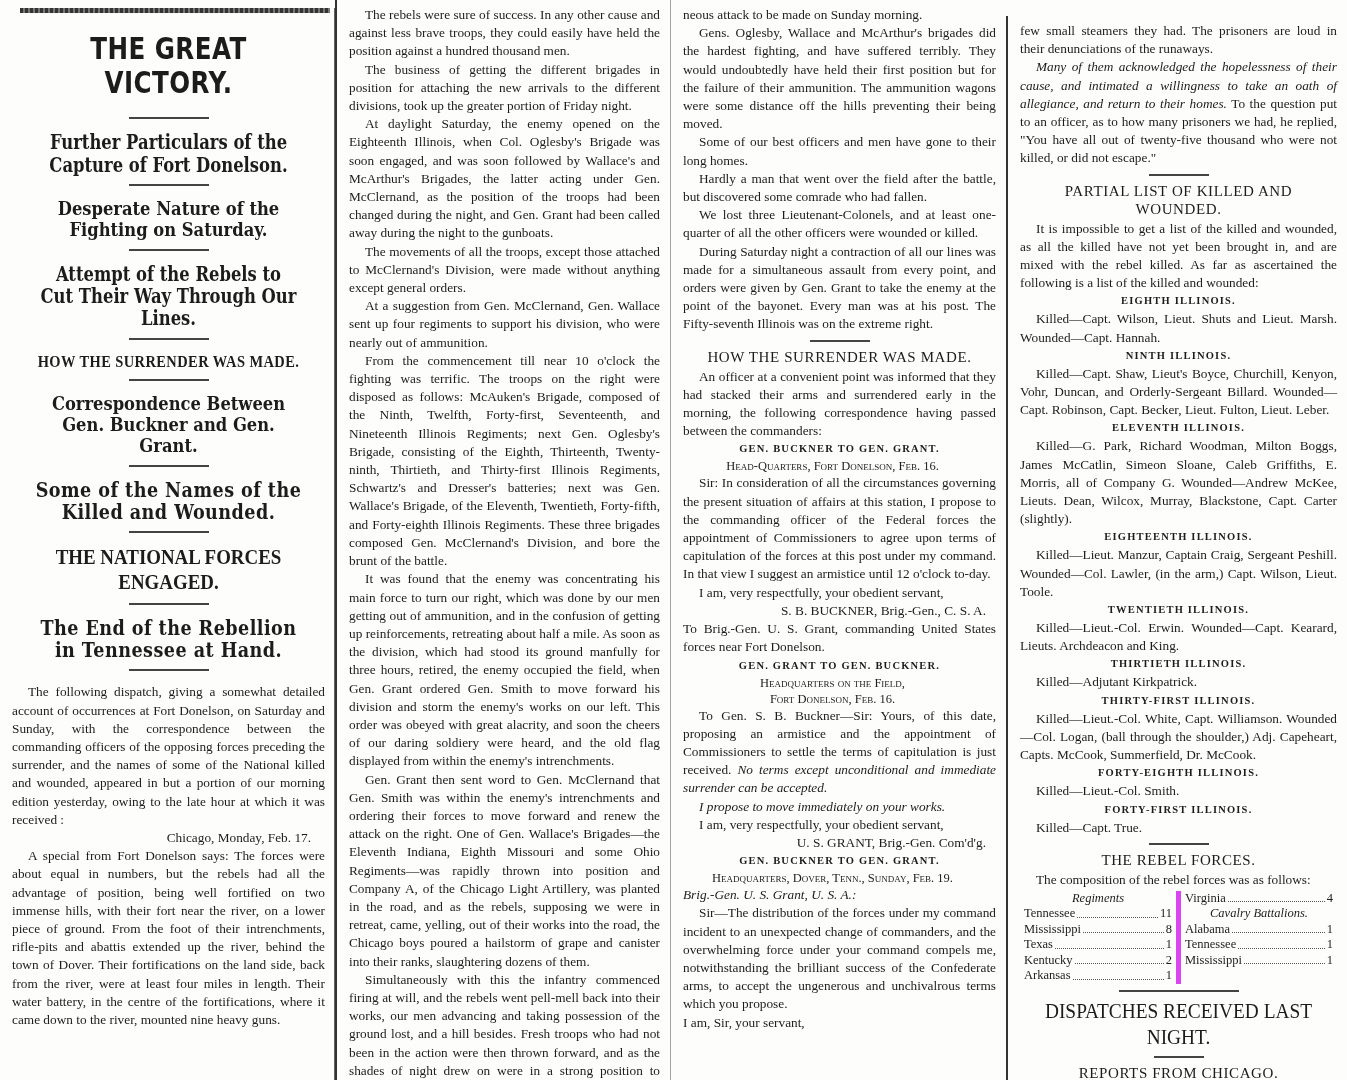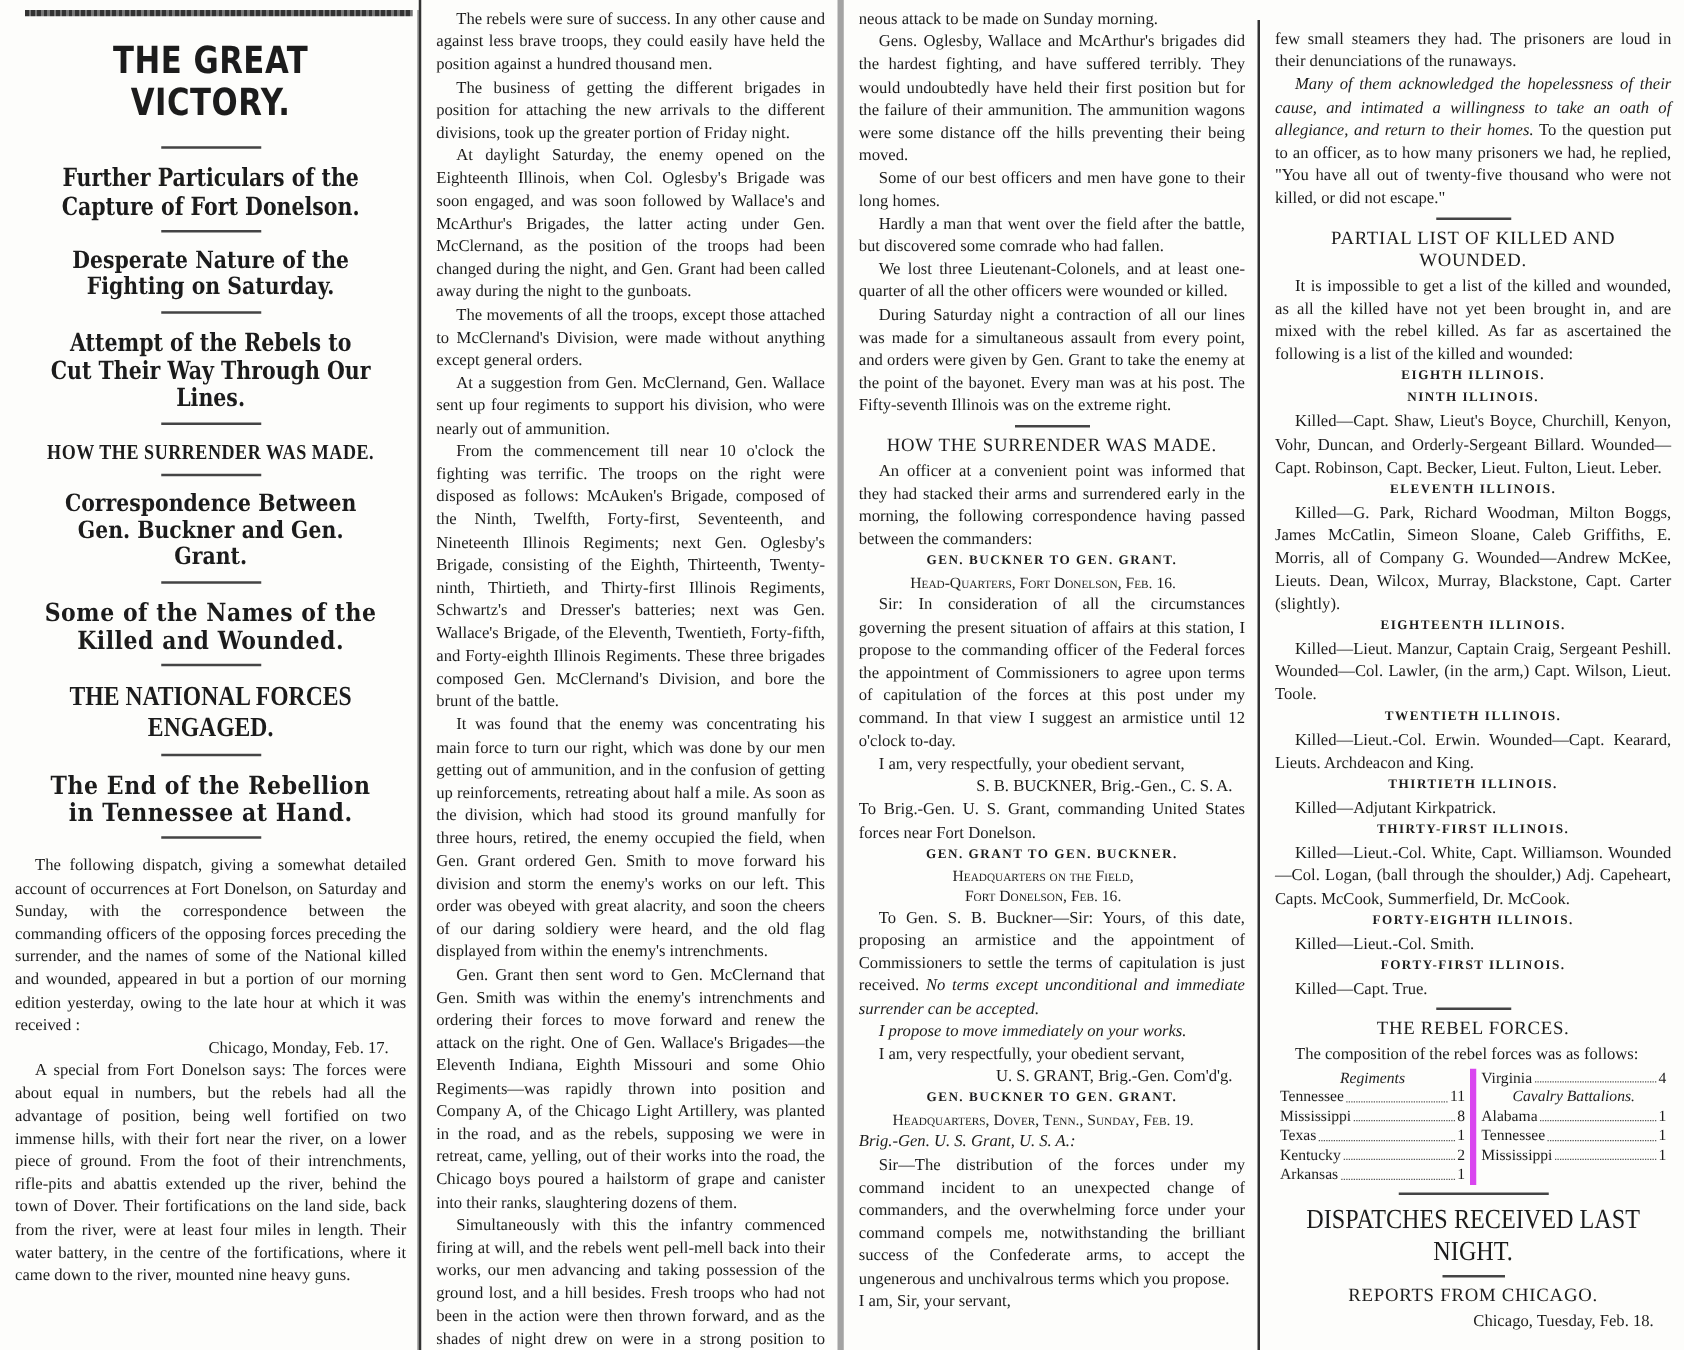--- a/index.html
+++ b/index.html
@@ -2,21 +2,21 @@
 <html><head>
   <meta charset="utf-8">
   <style>
     * { box-sizing: border-box; margin: 0; padding: 0; }
     html, body { width: 1347px; height: 1080px; overflow: hidden; background: #fdfdfb; }
     body { font-family: "Liberation Serif", "DejaVu Serif", serif; color: #1c1c1c; position: relative; }
     .page { position: absolute; left: 0; top: 0; width: 1347px; height: 1080px; display: flex; }
     .col { position: relative; height: 1080px; overflow: hidden; padding: 6px 10px 0 12px; }
     .col1 { width: 335px; padding-top: 20px; }
     .col2 { width: 335px; border-left: 2px solid #333; }
-    .col3 { width: 336px; border-left: 5px solid #a3a3a3; }
+    .col3 { width: 336px; border-left: 1px solid #a3a3a3; }
     .col4 { width: 341px; border-left: 2px solid #333; margin-top: 16px; }
     .topbar { position: absolute; left: 20px; top: 8px; width: 310px; height: 5px; background: repeating-linear-gradient(90deg,#333 0 3px,#777 3px 5px); }
     .col1-rule { position: absolute; right: 0; top: 8px; width: 1px; height: 1072px; background: #666; }
     .hd { text-align: center; line-height: 1.12; margin: 0 0 6px; }
     .hd-main { font-family: "DejaVu Sans", sans-serif; font-weight: bold; font-size: 30px; letter-spacing: 0.5px; transform: scaleX(0.82); margin-top: 12px; margin-bottom: 18px; }
     .hd-a { font-family: "DejaVu Serif", serif; font-weight: bold; font-size: 20px; transform: scaleX(0.82); }
     .hd-b { font-family: "DejaVu Serif", serif; font-weight: bold; font-size: 19px; transform: scaleX(0.86); }
     .hd-caps { font-family: "Liberation Serif", serif; font-size: 17px; letter-spacing: 0.5px; transform: scaleX(0.85); font-weight: bold; }
     .hd-caps2 { font-family: "Liberation Serif", serif; font-size: 22px; transform: scaleX(0.86); }
     .hd-heavy { font-family: "DejaVu Serif", serif; font-weight: bold; font-size: 20px; transform: scaleX(0.88); letter-spacing: 0.5px; }
@@ -114,20 +114,21 @@
   </div>
 
   <div class="col col4">
     <p class="ni">few small steamers they had. The prisoners are loud in their denunciations of the runaways.</p>
     <p><span class="it">Many of them acknowledged the hopelessness of their cause, and intimated a willingness to take an oath of allegiance, and return to their homes.</span> <span>To the question put to an officer, as to how many prisoners we had, he replied, "You have all out of twenty-five thousand who were not killed, or did not escape."</span></p>
     <div class="mid-rule"></div>
     <div class="subhd">PARTIAL LIST OF KILLED AND WOUNDED.</div>
     <p>It is impossible to get a list of the killed and wounded, as all the killed have not yet been brought in, and are mixed with the rebel killed. As far as ascertained the following is a list of the killed and wounded:</p>
     <div id="regiments">
         <div class="smallcaps-hd">EIGHTH ILLINOIS.</div>
+        <p>Killed—Capt. Wilson, Lieut. Shuts and Lieut. Marsh. Wounded—Capt. Hannah.</p>
         <div class="smallcaps-hd">NINTH ILLINOIS.</div>
         <p>Killed—Capt. Shaw, Lieut's Boyce, Churchill, Kenyon, Vohr, Duncan, and Orderly-Sergeant Billard. Wounded—Capt. Robinson, Capt. Becker, Lieut. Fulton, Lieut. Leber.</p>
         <div class="smallcaps-hd">ELEVENTH ILLINOIS.</div>
         <p>Killed—G. Park, Richard Woodman, Milton Boggs, James McCatlin, Simeon Sloane, Caleb Griffiths, E. Morris, all of Company G. Wounded—Andrew McKee, Lieuts. Dean, Wilcox, Murray, Blackstone, Capt. Carter (slightly).</p>
         <div class="smallcaps-hd">EIGHTEENTH ILLINOIS.</div>
         <p>Killed—Lieut. Manzur, Captain Craig, Sergeant Peshill. Wounded—Col. Lawler, (in the arm,) Capt. Wilson, Lieut. Toole.</p>
         <div class="smallcaps-hd">TWENTIETH ILLINOIS.</div>
         <p>Killed—Lieut.-Col. Erwin. Wounded—Capt. Kearard, Lieuts. Archdeacon and King.</p>
         <div class="smallcaps-hd">THIRTIETH ILLINOIS.</div>
         <p>Killed—Adjutant Kirkpatrick.</p>

